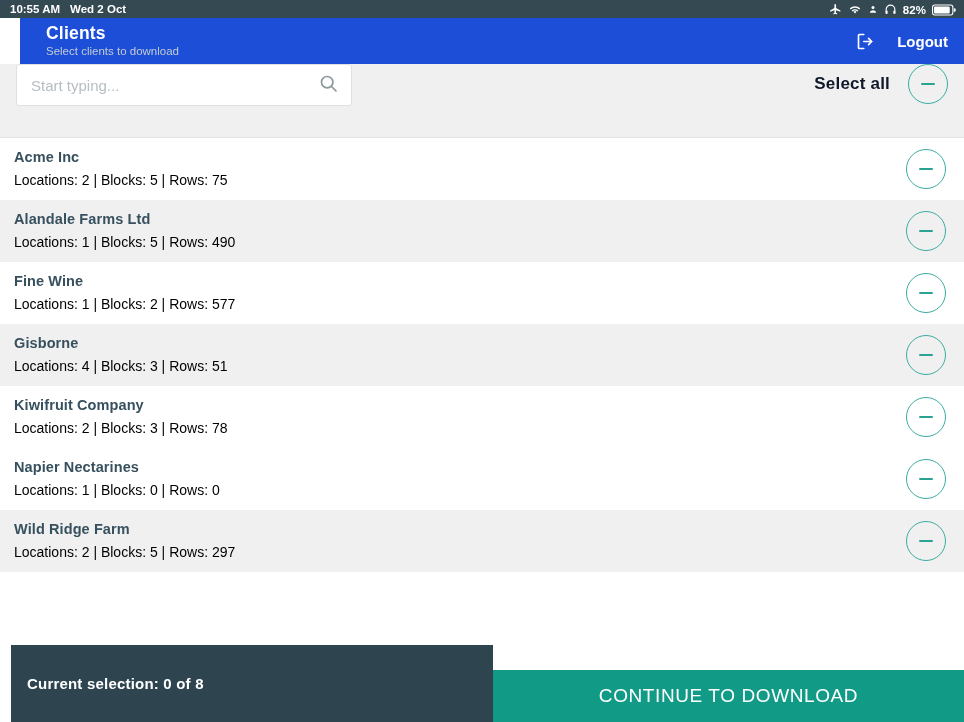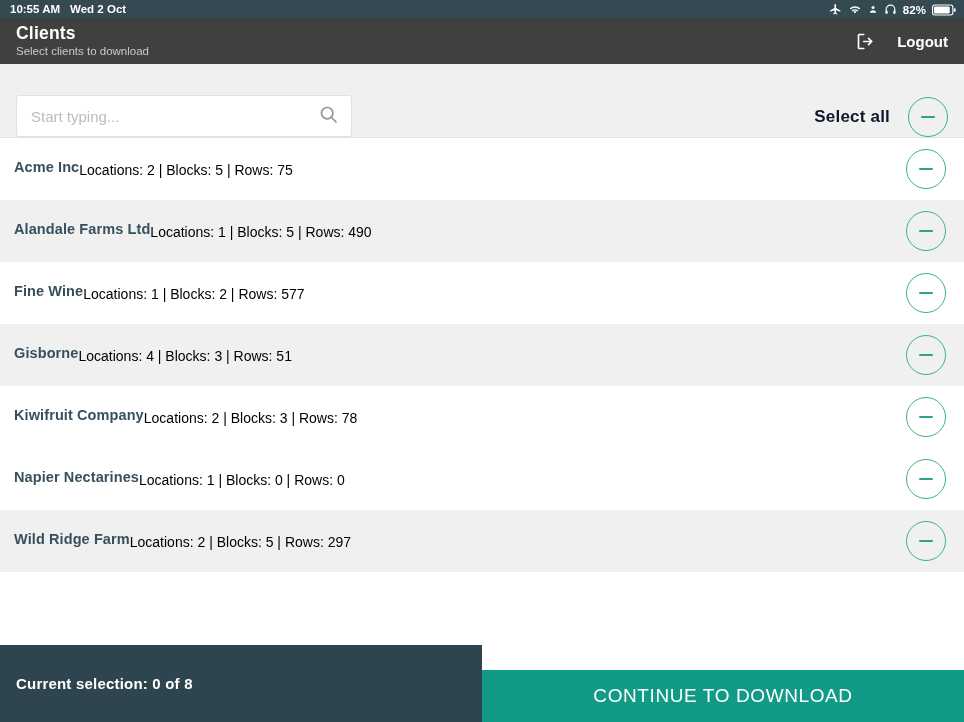--- a/index.html
+++ b/index.html
@@ -17,37 +17,38 @@
     display: flex; align-items: center; padding: 0 8px 0 10px;
     font-size: 11.5px; font-weight: 600; flex: none;
   }
   .status-left { display: flex; align-items: center; gap: 10px; }
   .status-right { margin-left: auto; display: flex; align-items: flex-end; gap: 6px; }
   .status-right svg { display: block; }
   .battery-pct { font-size: 11.5px; font-weight: 600; letter-spacing: .1px; }
 
   
   .header {
-    background: #404040; color: #ffffff; flex: none;
+    background: #1d4ed8; color: #ffffff; flex: none;
     height: 46px; display: flex; align-items: center;
-    padding: 0 16px 0 16px;
+    padding: 0 16px 0 26px;
+    margin-left: 20px;
   }
   .header-titles { display: flex; flex-direction: column; justify-content: center; }
   .page-title { font-size: 17.5px; font-weight: 700; letter-spacing: .2px; line-height: 1.15; }
   .page-subtitle { font-size: 11.5px; color: #c2ccd1; line-height: 1.3; margin-top: 1px; }
   .logout {
     margin-left: auto; display: flex; align-items: center; gap: 21px;
     color: #ffffff; font-size: 15px; font-weight: 600; cursor: pointer;
   }
   .logout svg { display: block; }
 
   
   .toolbar {
     background: #f0f0f0; flex: none; height: 74px;
-    display: flex; align-items: flex-end; padding: 0 16px;
+    display: flex; align-items: flex-start; padding: 0 16px;
     border-bottom: 1px solid #e3e3e3;
   }
   .search-wrap {
     width: 336px; height: 42px; background: #ffffff;
     border: 1px solid #e0e0e0; border-radius: 3px;
     display: flex; align-items: center; padding: 0 12px 0 14px;
   }
   .search-input {
     flex: 1; border: none; outline: none; background: transparent;
     font-family: "Liberation Sans", sans-serif; font-size: 15px; color: #455a64;
@@ -68,27 +69,27 @@
   }
   .circle-toggle .dash { width: 14px; height: 2.4px; background: #2aa394; border-radius: 2px; }
 
   
   .list { flex: 1 1 auto; background: #ffffff; overflow: hidden; }
   .row {
     height: 62px; display: flex; align-items: center;
     padding: 0 18px 0 14px; background: #ffffff;
   }
   .row.alt { background: #f0f0f0; }
-  .row-text { display: flex; flex-direction: row; justify-content: center; }
+  .row-text { display: flex; flex-direction: column; justify-content: center; }
   .row-name { font-size: 14.5px; font-weight: 700; color: #37505e; letter-spacing: .1px; line-height: 1.35; }
   .row-meta { font-size: 14px; color: #000000; line-height: 1.45; margin-top: 2px; }
   .row .circle-toggle { margin-left: auto; }
 
   
-  .footer { flex: none; height: 77px; display: flex; }
+  .footer { flex: none; height: 77px; display: flex; padding-left: 11px; }
   .footer-status {
     width: 482px; background: #2e4550; color: #ffffff;
     display: flex; align-items: center; padding: 0 16px;
     font-size: 15px; font-weight: 700; letter-spacing: .2px;
   }
   .footer-cta {
     flex: 1; background: #119a86; color: #ffffff;
     display: flex; align-items: center; justify-content: center;
     font-size: 19px; font-weight: 400; letter-spacing: .6px; cursor: pointer; margin-top: 25px;
   }

